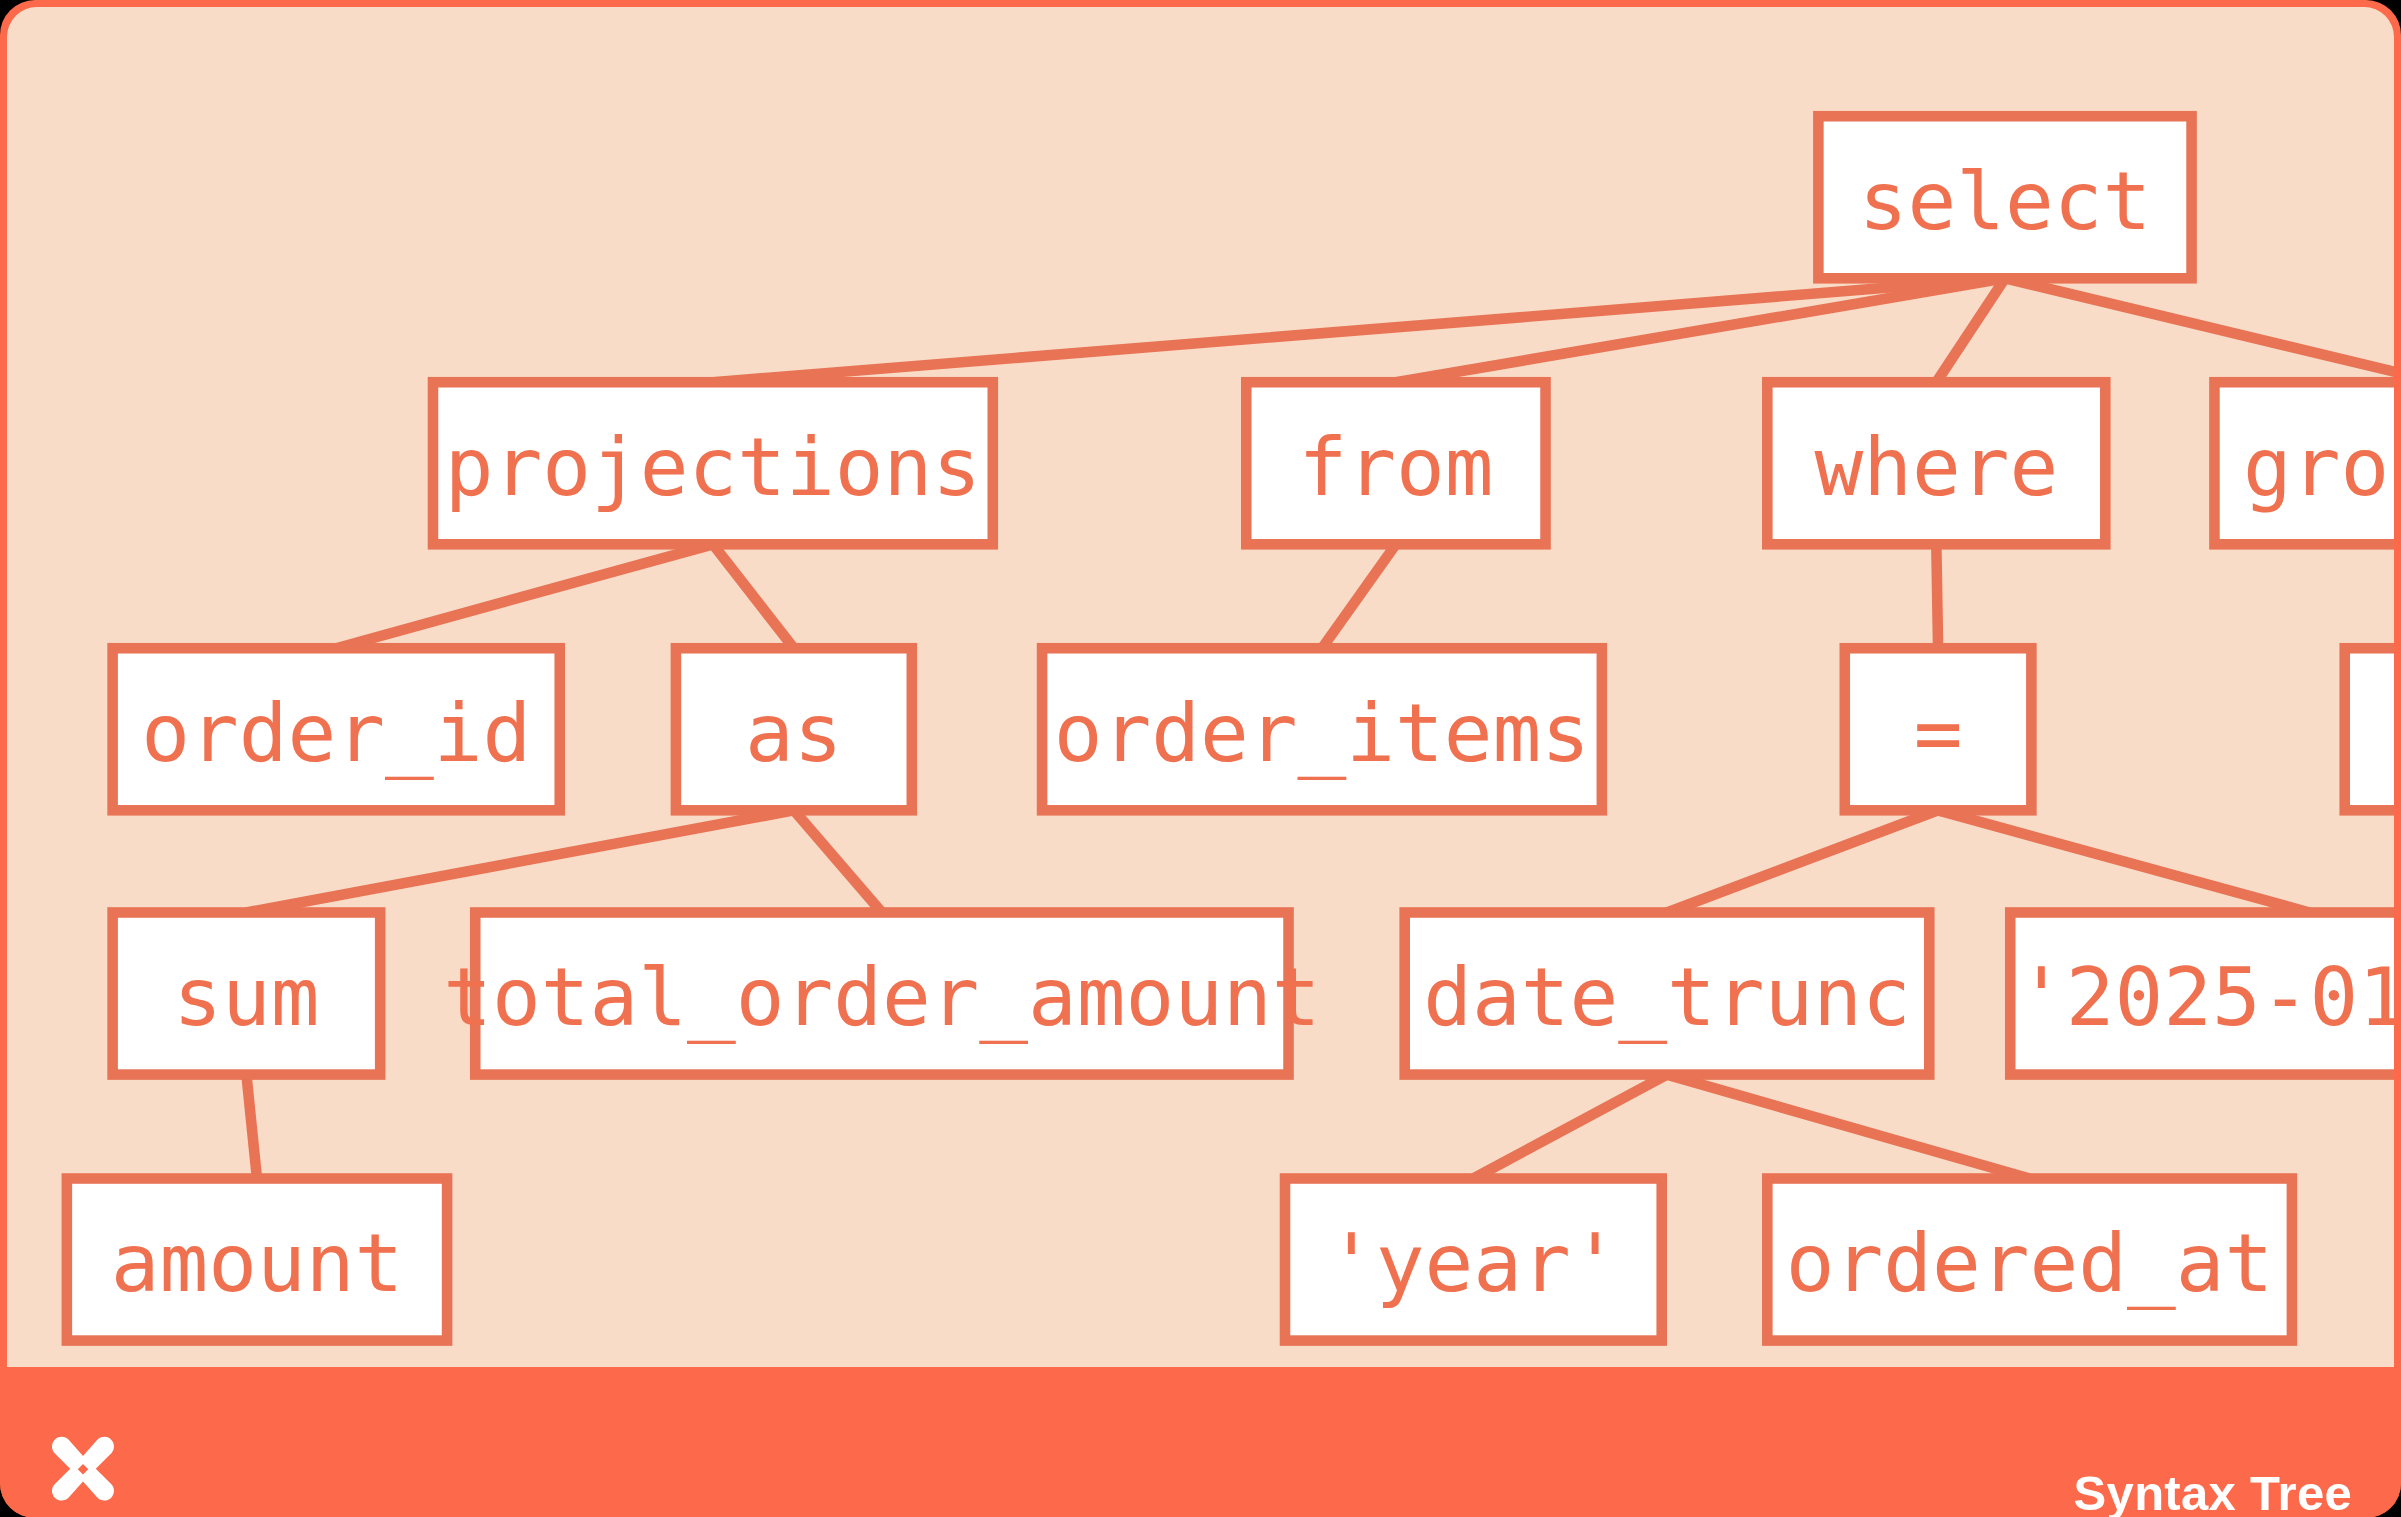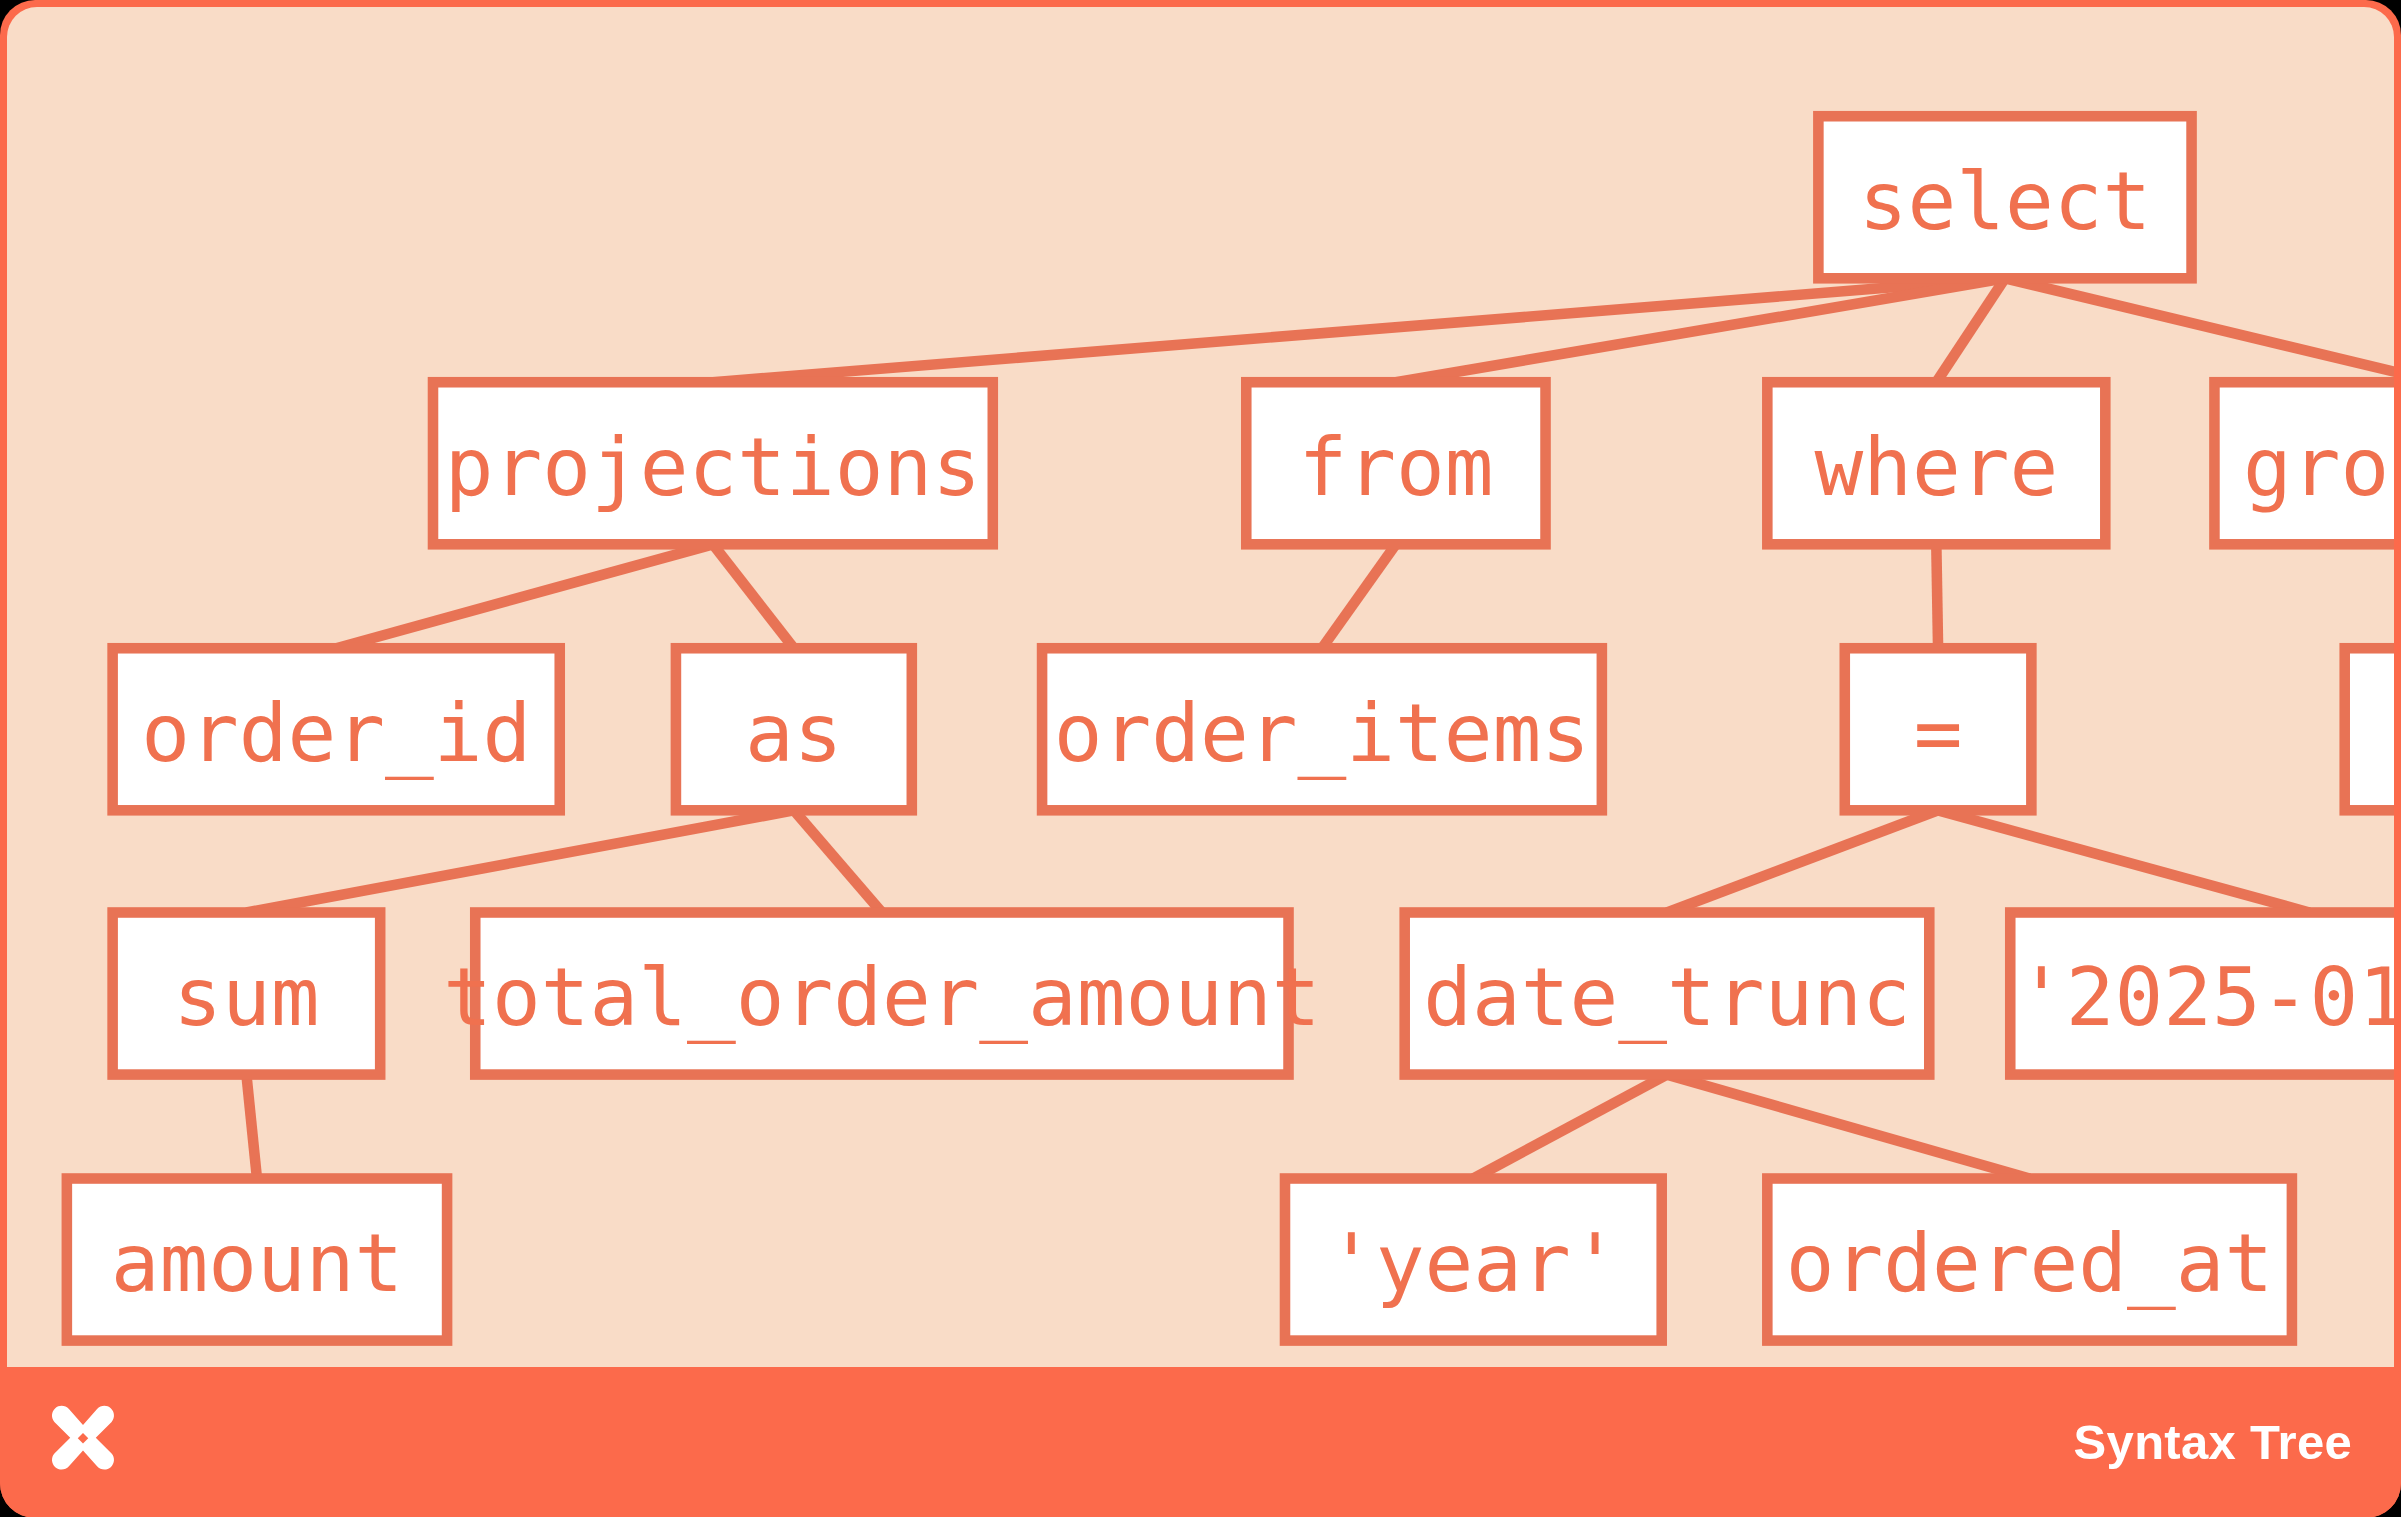--- a/index.html
+++ b/index.html
@@ -67,21 +67,21 @@
   }
 
   #footer {
     position: absolute;
     left: 0;
     bottom: 0;
     width: 2401px;
     height: 151px;
     background: #FC6A4B;
     display: flex;
-    align-items: center;
+    align-items: flex-end;
     justify-content: space-between;
     box-sizing: border-box;
     padding: 0 49px 0 39px;
   }
 
   #brand-logo {
     width: 88px;
     height: 88px;
     flex: 0 0 auto;
     display: block;

